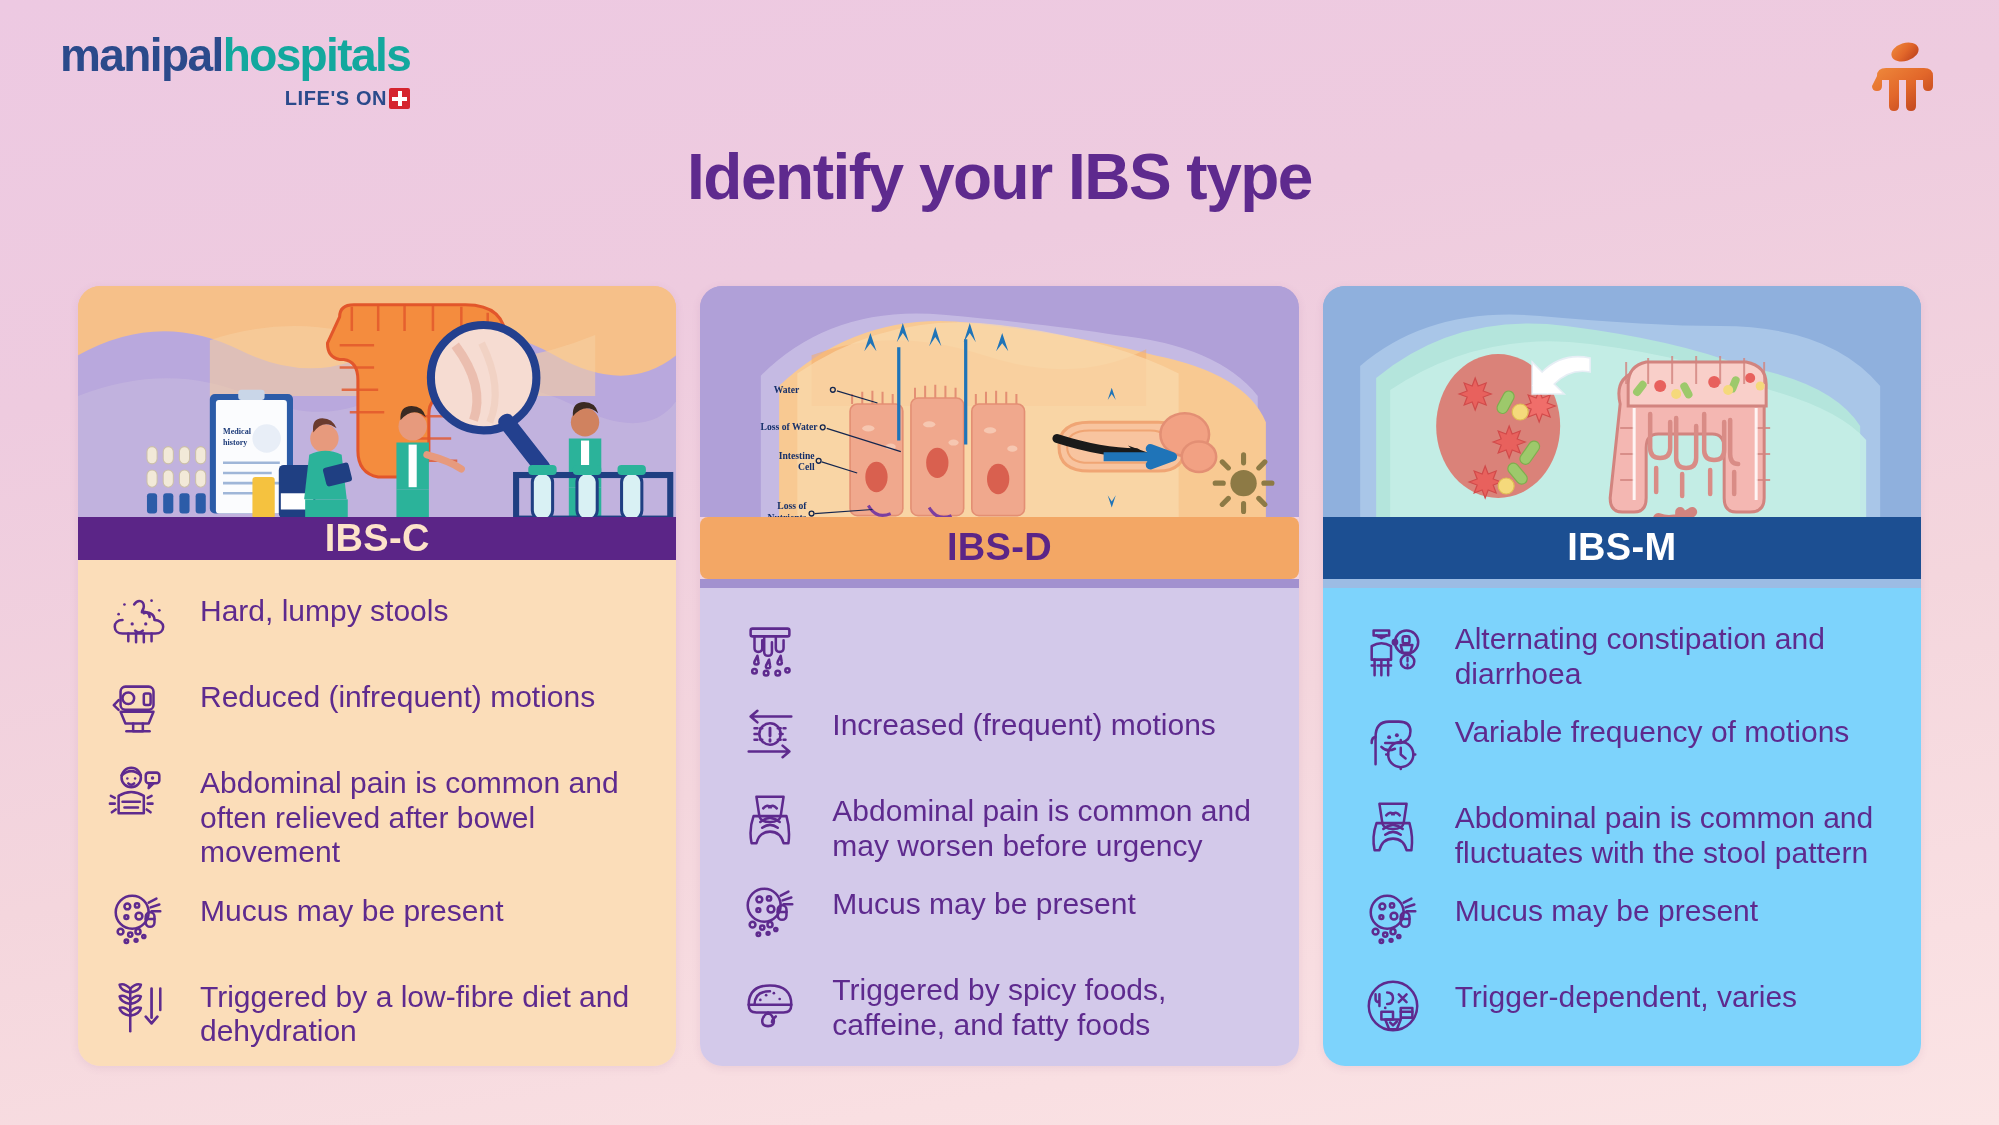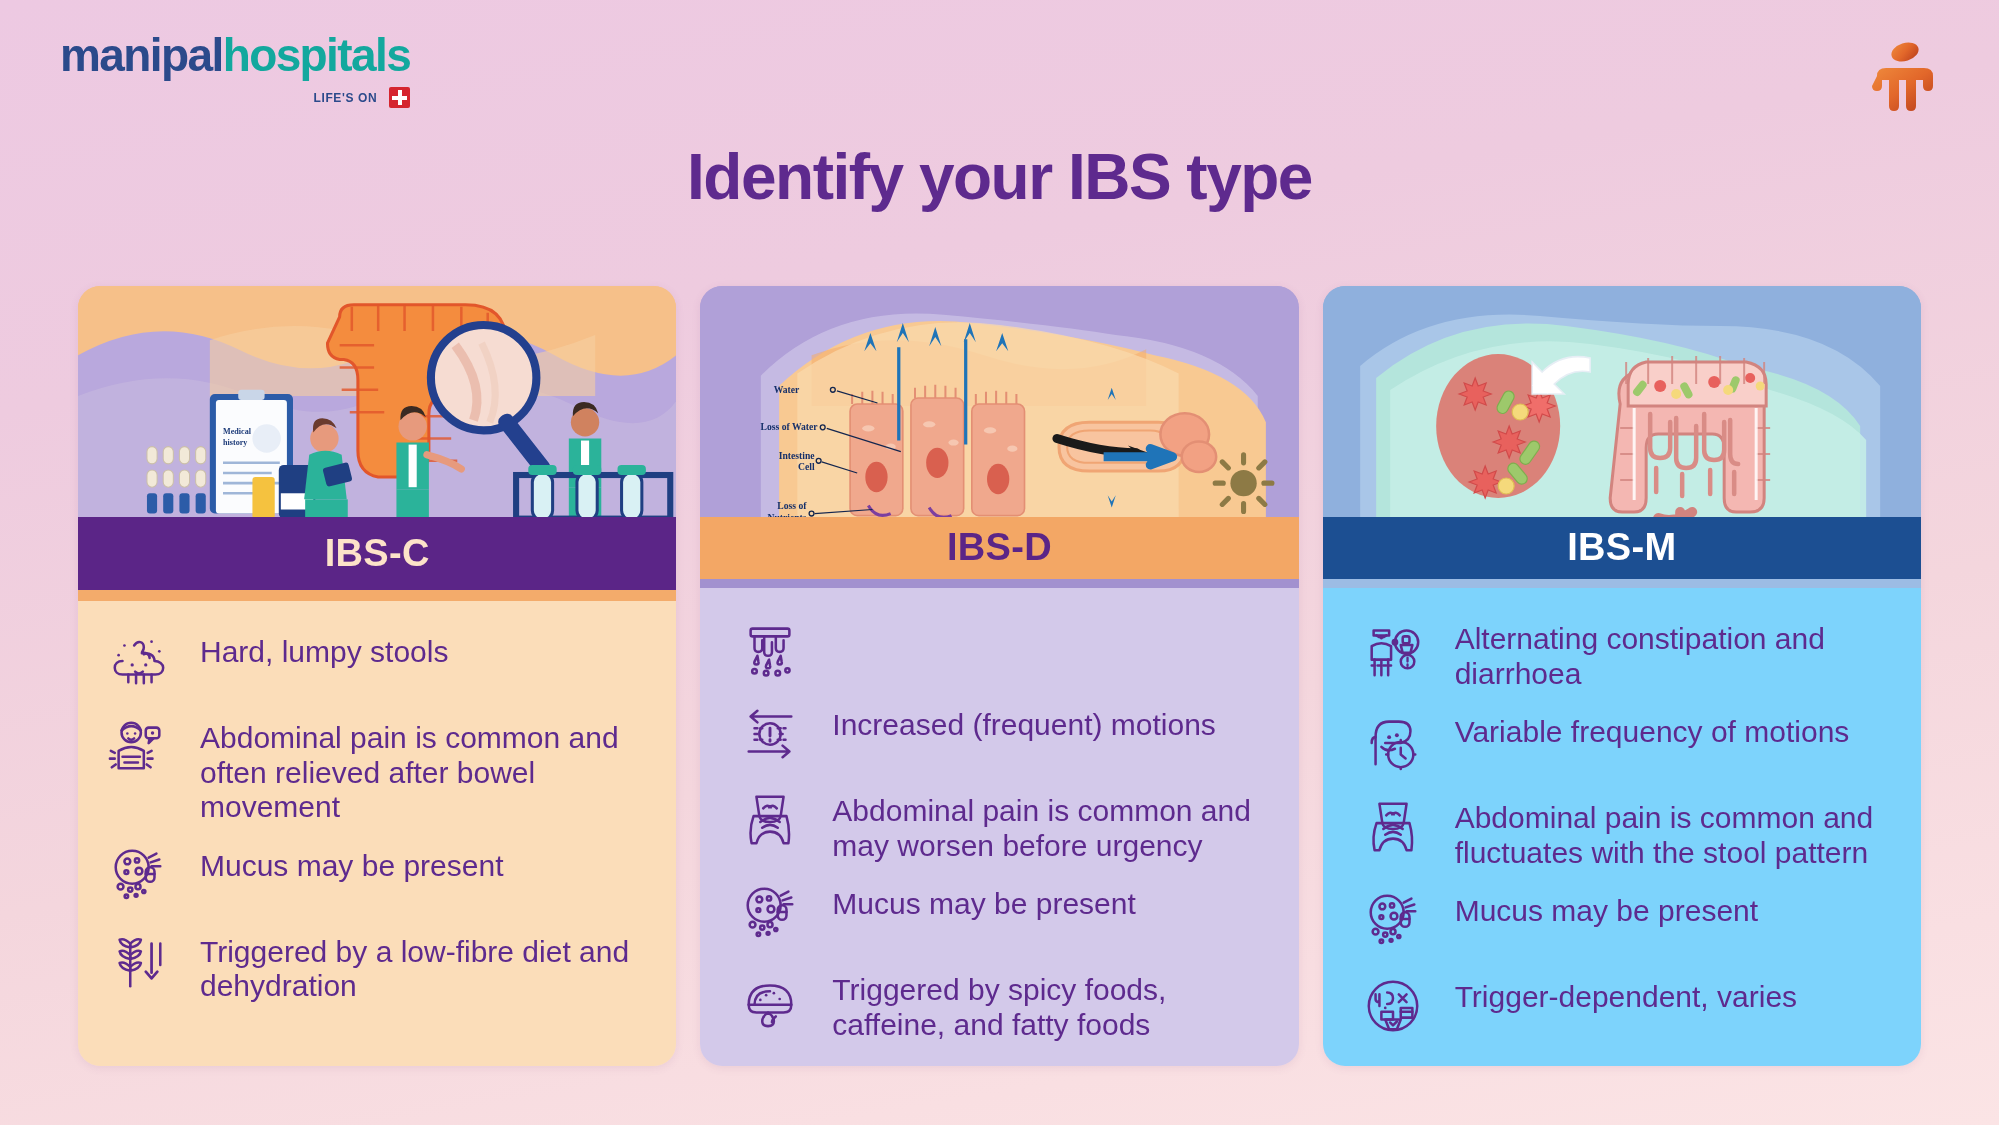--- a/index.html
+++ b/index.html
@@ -8,23 +8,23 @@
     font-family: "Liberation Sans", sans-serif;
     background: linear-gradient(170deg, #edc9e2 0%, #eecbdf 28%, #f4d6dd 62%, #f9dfe2 86%, #fbe4e5 100%);
     position:relative; overflow:hidden;
   }
 
   
   #brand { position:absolute; left:60px; top:32px; }
   #brand-word { font-size:46px; font-weight:700; letter-spacing:-1.6px; line-height:1; }
   #brand-word .p1 { color:#2b4a8b; }
   #brand-word .p2 { color:#13a89e; }
-  #brand-tag { margin-top:9px; text-align:right; font-size:12px; font-weight:700;
+  #brand-tag { margin-top:9px; text-align:right; font-size:20px; font-weight:700;
                letter-spacing:0.6px; color:#2b4a8b; display:flex; justify-content:flex-end;
-               align-items:center; gap:12px; }
+               align-items:center; gap:2px; }
   #brand-cross { width:21px; height:21px; background:#d5252f; position:relative;
                  border-radius:2px; display:inline-block; }
   #brand-cross::before, #brand-cross::after { content:""; position:absolute; background:#fff; }
   #brand-cross::before { left:8.5px; top:3px; width:4px; height:15px; }
   #brand-cross::after  { top:8.5px; left:3px; height:4px; width:15px; }
 
   #mark { position:absolute; right:56px; top:38px; width:76px; height:82px; }
 
   #page-title { position:absolute; top:140px; left:0; right:0; text-align:center;
                 font-size:64px; font-weight:700; color:#5e2a8e; letter-spacing:-1.5px; }
@@ -48,21 +48,21 @@
   .row .ico svg { width:62px; height:62px; }
   .row .txt { font-size:30px; line-height:1.15; color:#5e2a8e; padding-top:10px; }
 
   
   .c-c .art   { background:#f6c089; }
   .c-c .band  { background:#5b2587; color:#fde3c9; }
   .c-c .stripe{ background:#f3ab6b; }
   .c-c .body  { background:#fbddb9;padding-left:24px; }
 
   .c-d .art   { background:#b0a0d8; }
-  .c-d .band  { background:#f3a765; color:#5b2587; }
+  .c-d .band  { background:#f3a765; color:#5b2587;border-radius:8px; }
   .c-d .stripe{ background:#a291cf; }
   .c-d .body  { background:#d3c9ea; }
 
   .c-m .art   { background:#8fb0dd; }
   .c-m .band  { background:#1c4f92; color:#ffffff; }
   .c-m .stripe{ background:#9cbce4; }
   .c-m .body  { background:#7dd3fc; }
 
   .lbl { font-size:9.5px; font-weight:700; fill:#16306a; font-family:"Liberation Serif", serif; }
 </style>
@@ -204,20 +204,34 @@
               <path d="M22 46v8M30 46v9M38 46v9M46 46v8"></path>
               <circle cx="18" cy="16" r="1.4" fill="#5e2a8e" stroke="none"></circle>
               <circle cx="46" cy="12" r="1.4" fill="#5e2a8e" stroke="none"></circle>
               <circle cx="54" cy="22" r="1.4" fill="#5e2a8e" stroke="none"></circle>
               <circle cx="12" cy="26" r="1.4" fill="#5e2a8e" stroke="none"></circle>
             </svg>
           </span>
         <span class="txt">Hard, lumpy stools</span>
       </div>
 
+      <div class="row">
+        <span class="ico">
+            <svg viewBox="0 0 64 64" fill="none" stroke="#5e2a8e" stroke-width="2.6" stroke-linecap="round" stroke-linejoin="round">
+              <rect x="14" y="12" width="34" height="24" rx="5"></rect>
+              <circle cx="22" cy="24" r="6"></circle>
+              <rect x="38" y="19" width="7" height="12" rx="2"></rect>
+              <path d="M12 26l-5 5 5 5"></path>
+              <path d="M14 38h34l-5 12H19z"></path>
+              <path d="M27 50v8h10v-8"></path>
+              <path d="M20 58h24"></path>
+            </svg>
+          </span>
+        <span class="txt">Reduced (infrequent) motions</span>
+      </div>
 
       <div class="row">
         <span class="ico">
             <svg viewBox="0 0 64 64" fill="none" stroke="#5e2a8e" stroke-width="2.6" stroke-linecap="round" stroke-linejoin="round">
               <circle cx="25" cy="17" r="10"></circle>
               <path d="M15 15q10-9 20 0"></path>
               <circle cx="21" cy="18" r="1.3" fill="#5e2a8e" stroke="none"></circle>
               <circle cx="29" cy="18" r="1.3" fill="#5e2a8e" stroke="none"></circle>
               <path d="M22 23q3 3 6 0"></path>
               <rect x="40" y="12" width="14" height="11" rx="3"></rect>

